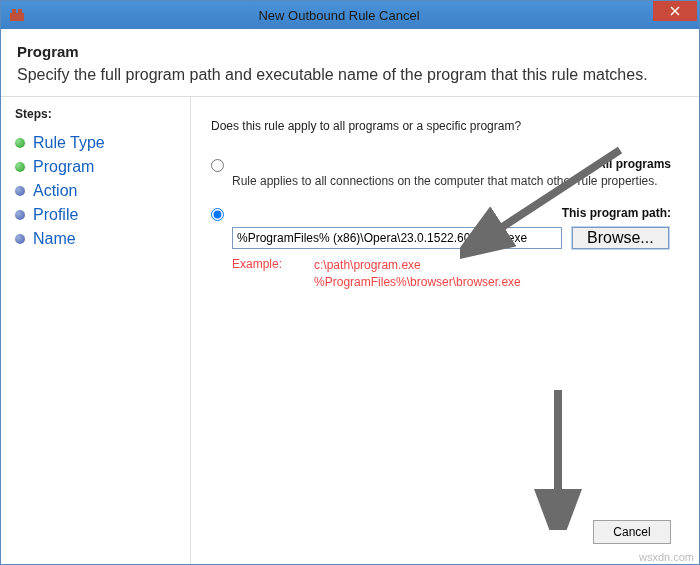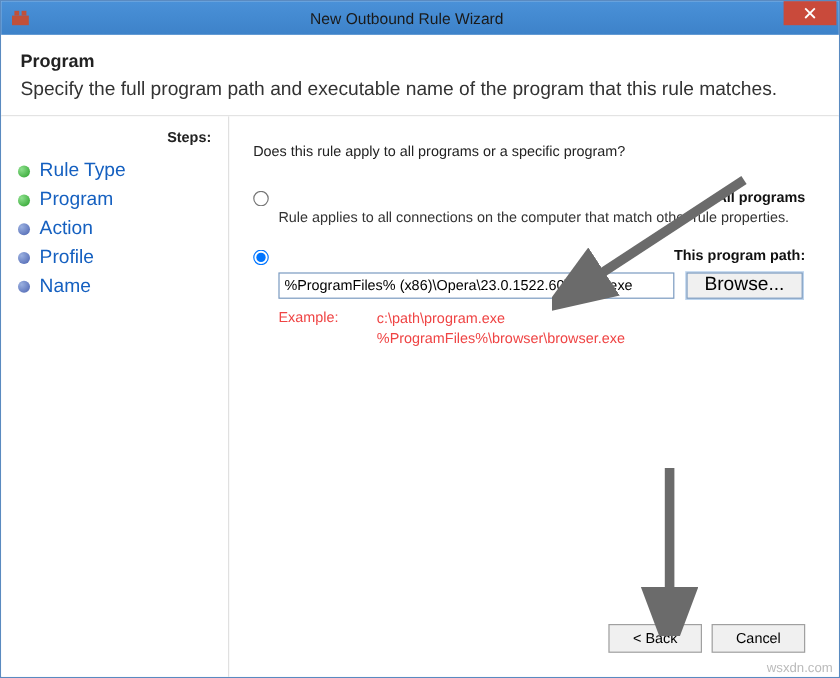--- a/index.html
+++ b/index.html
@@ -74,21 +74,20 @@
     .sidebar {
       width: 190px;
       border-right: 1px solid #e0e0e0;
       padding: 10px 14px;
     }
     .sidebar .steps-label {
       font-weight: 600;
       font-size: 12px;
       margin-bottom: 10px;
       color: #222;
-      text-align: right;
     }
     .sidebar ul { list-style: none; }
     .sidebar li {
       display: flex;
       align-items: center;
       padding: 3px 0;
       font-size: 16px;
       cursor: pointer;
     }
     .sidebar li .bullet {
@@ -192,21 +191,21 @@
 
 <div class="window">
   <div class="titlebar">
     <span class="icon">
       <svg width="16" height="16" viewBox="0 0 16 16">
           <rect x="1" y="6" width="14" height="8" fill="#c0503a"></rect>
           <rect x="3" y="2" width="4" height="4" fill="#c0503a"></rect>
           <rect x="9" y="2" width="4" height="4" fill="#c0503a"></rect>
         </svg>
     </span>
-    <span class="title">New Outbound Rule Wizard</span>
+    <span class="title">New Outbound Rule Cancel</span>
     <div class="close">
       <svg width="10" height="10" viewBox="0 0 10 10">
           <line x1="1" y1="1" x2="9" y2="9" stroke-width="1.5"></line>
           <line x1="9" y1="1" x2="1" y2="9" stroke-width="1.5"></line>
         </svg>
     </div>
   </div>
 
   <div class="header-pane">
     <h1>Program</h1>
@@ -263,21 +262,20 @@
         <div class="example-row">
           <span>Example:</span>
           <span class="example-lines">
             <span>c:\path\program.exe</span><br>
             <span>%ProgramFiles%\browser\browser.exe</span>
           </span>
         </div>
       </div>
 
       <div class="button-bar">
-        <button>&lt; Back</button>
         <button>Cancel</button>
       </div>
     </div>
   </div>
 </div>
 
 <svg class="arrow" style="left:460px; top:140px;" width="180" height="120">
   <defs>
       <marker id="ah1" markerWidth="10" markerHeight="10" refX="2" refY="3" orient="auto">
         <path d="M0,0 L0,6 L8,3 z" fill="#6b6b6b"></path>

